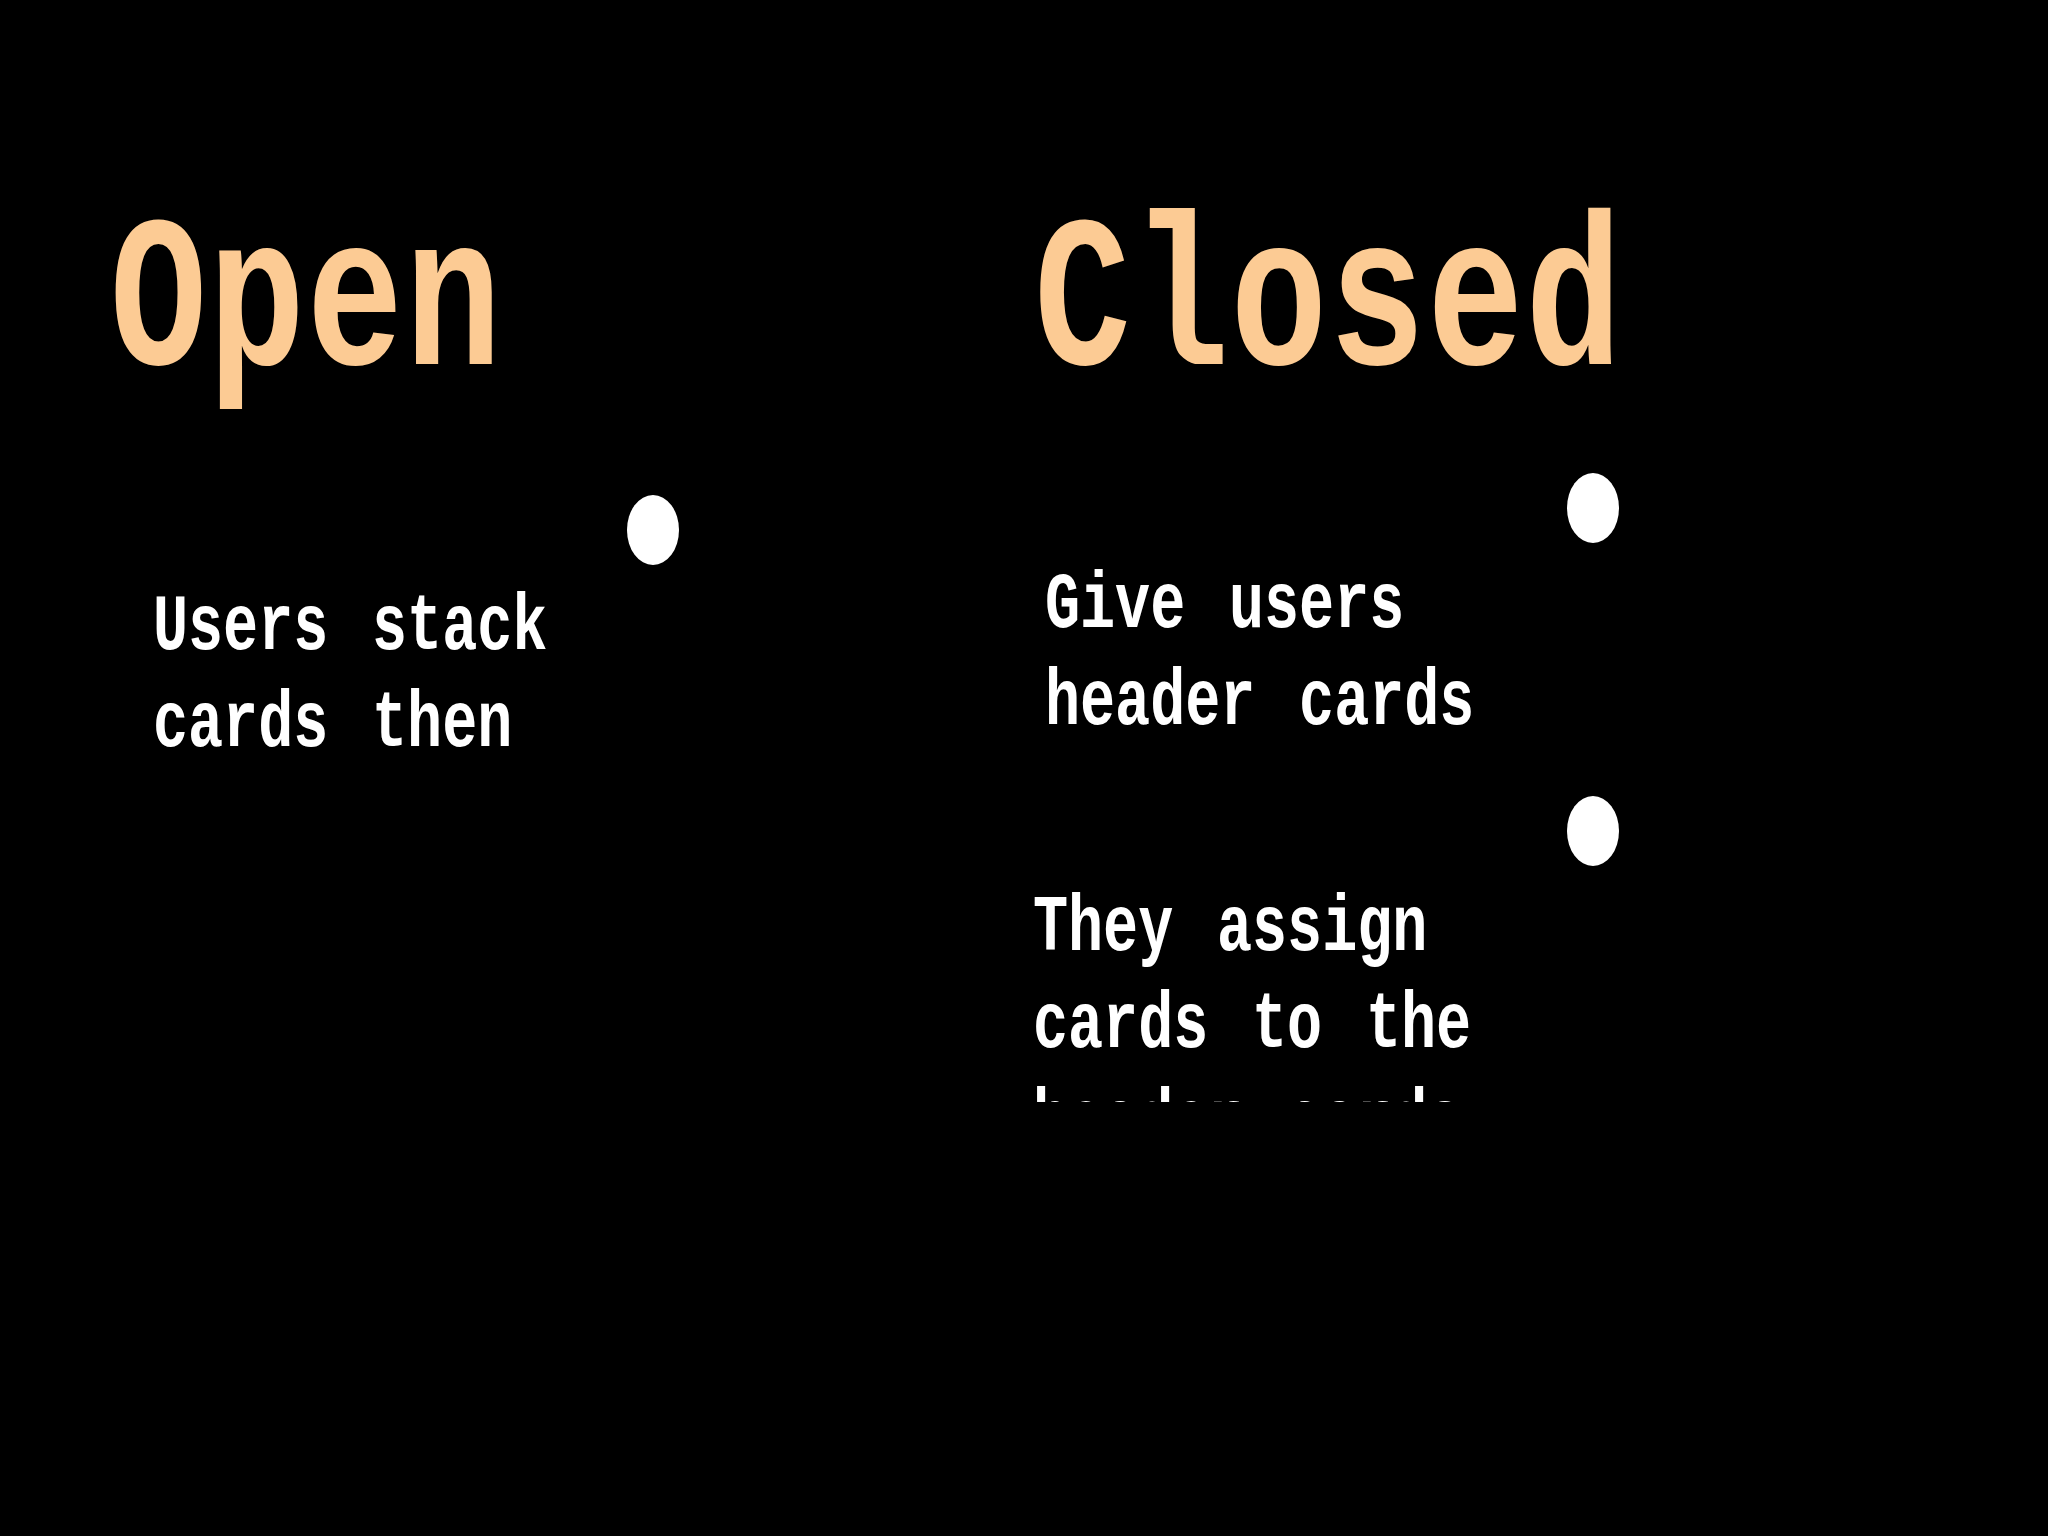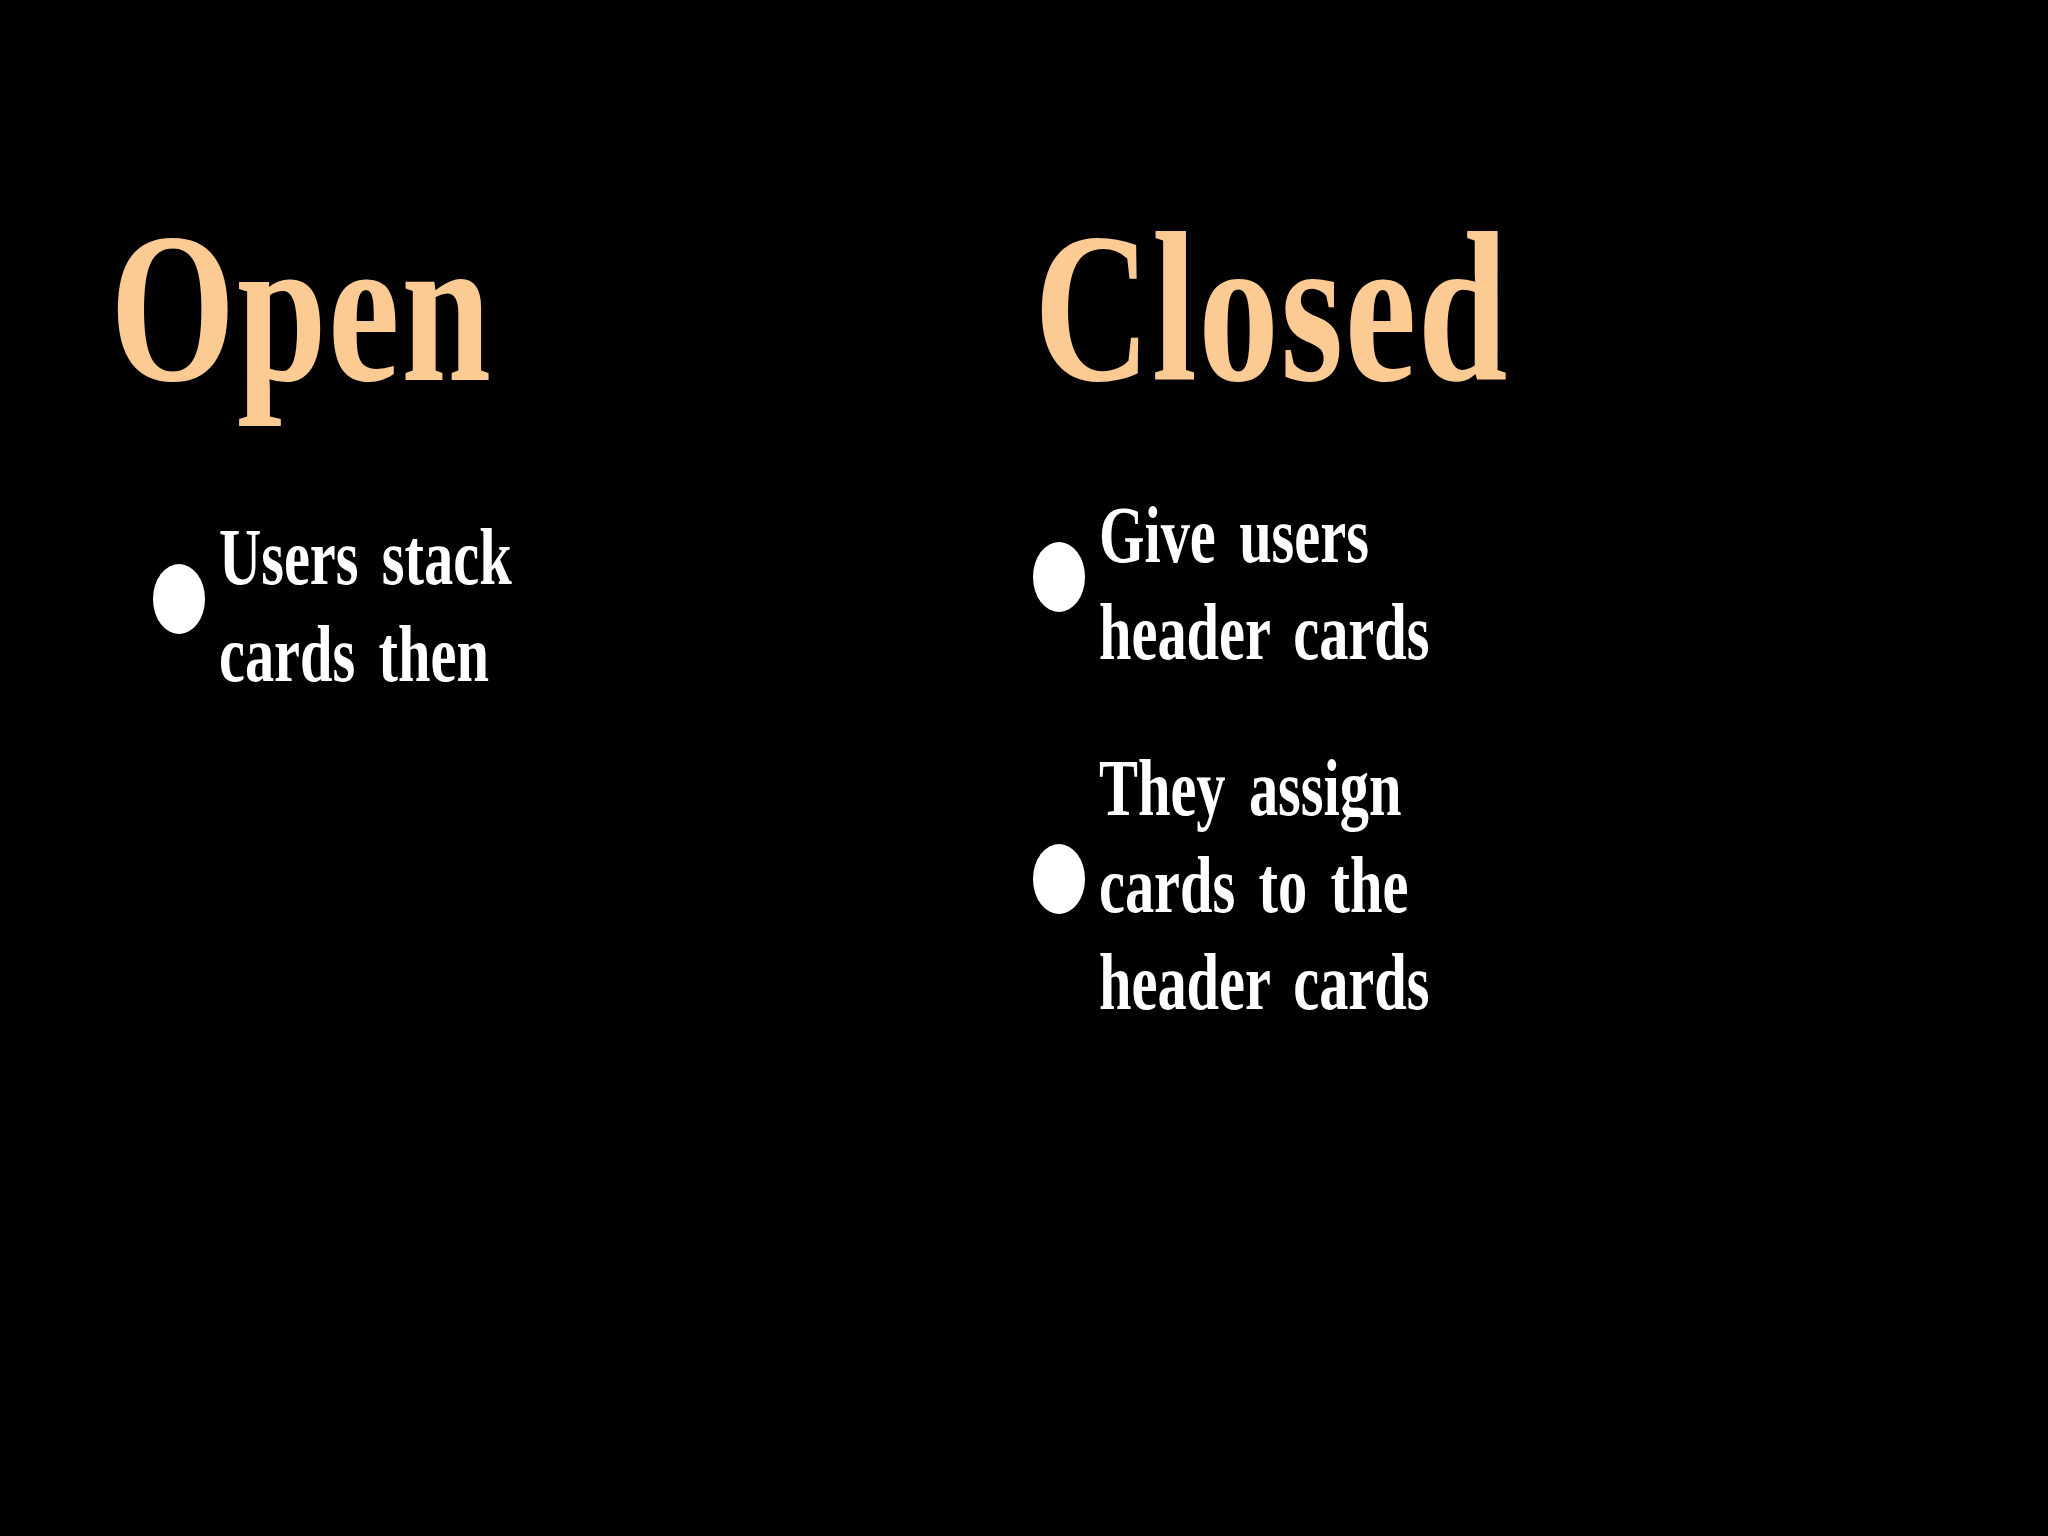--- a/index.html
+++ b/index.html
@@ -6,21 +6,21 @@
     margin: 0;
     padding: 0;
     background: #000000;
   }
   .slide {
     position: relative;
     width: 2048px;
     height: 1102px;
     background: var(--bg-color, #000000);
     overflow: hidden;
-    font-family: Liberation Serif, serif;
+    font-family: Liberation Mono, monospace;
   }
   .heading {
     position: absolute;
     top: 200px;
     margin: 0;
     font-size: 215px;
     font-weight: bold;
     line-height: 1;
     color: var(--heading-color, #FCCB94);
     white-space: pre;
@@ -35,22 +35,23 @@
     position: absolute;
     margin: 0;
     padding: 0;
     list-style: none;
   }
   #list-open   { left: 153px; top: 495px; }
   #list-closed { left: 1033px; top: 473px; }
 
   .bullet-item {
     display: flex;
-    align-items: center;
+    align-items: flex-end;
     margin-bottom: 45px;
+    flex-direction: column;
   }
   .bullet-marker {
     flex: none;
     width: 52px;
     height: 70px;
     border-radius: 50%;
     background: var(--body-color, #FFFFFF);
     margin-right: 14px;
   }
   .bullet-text {

